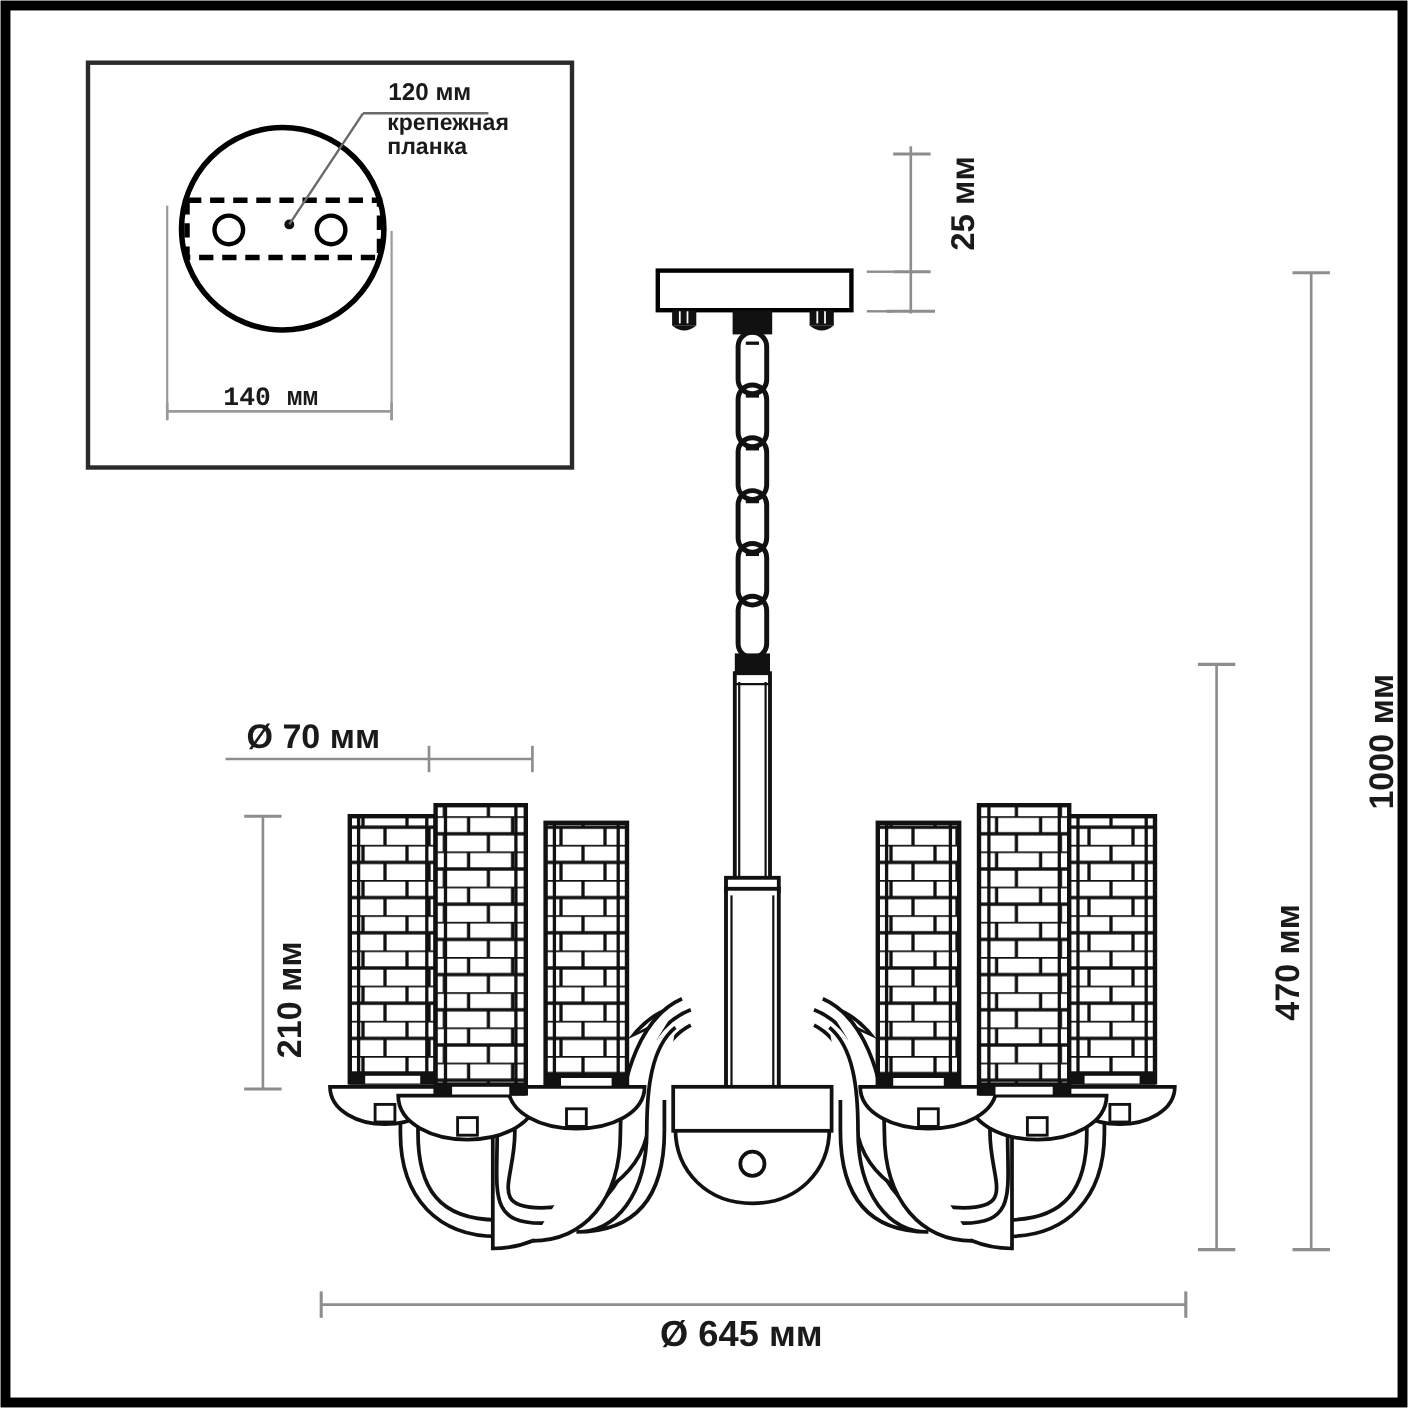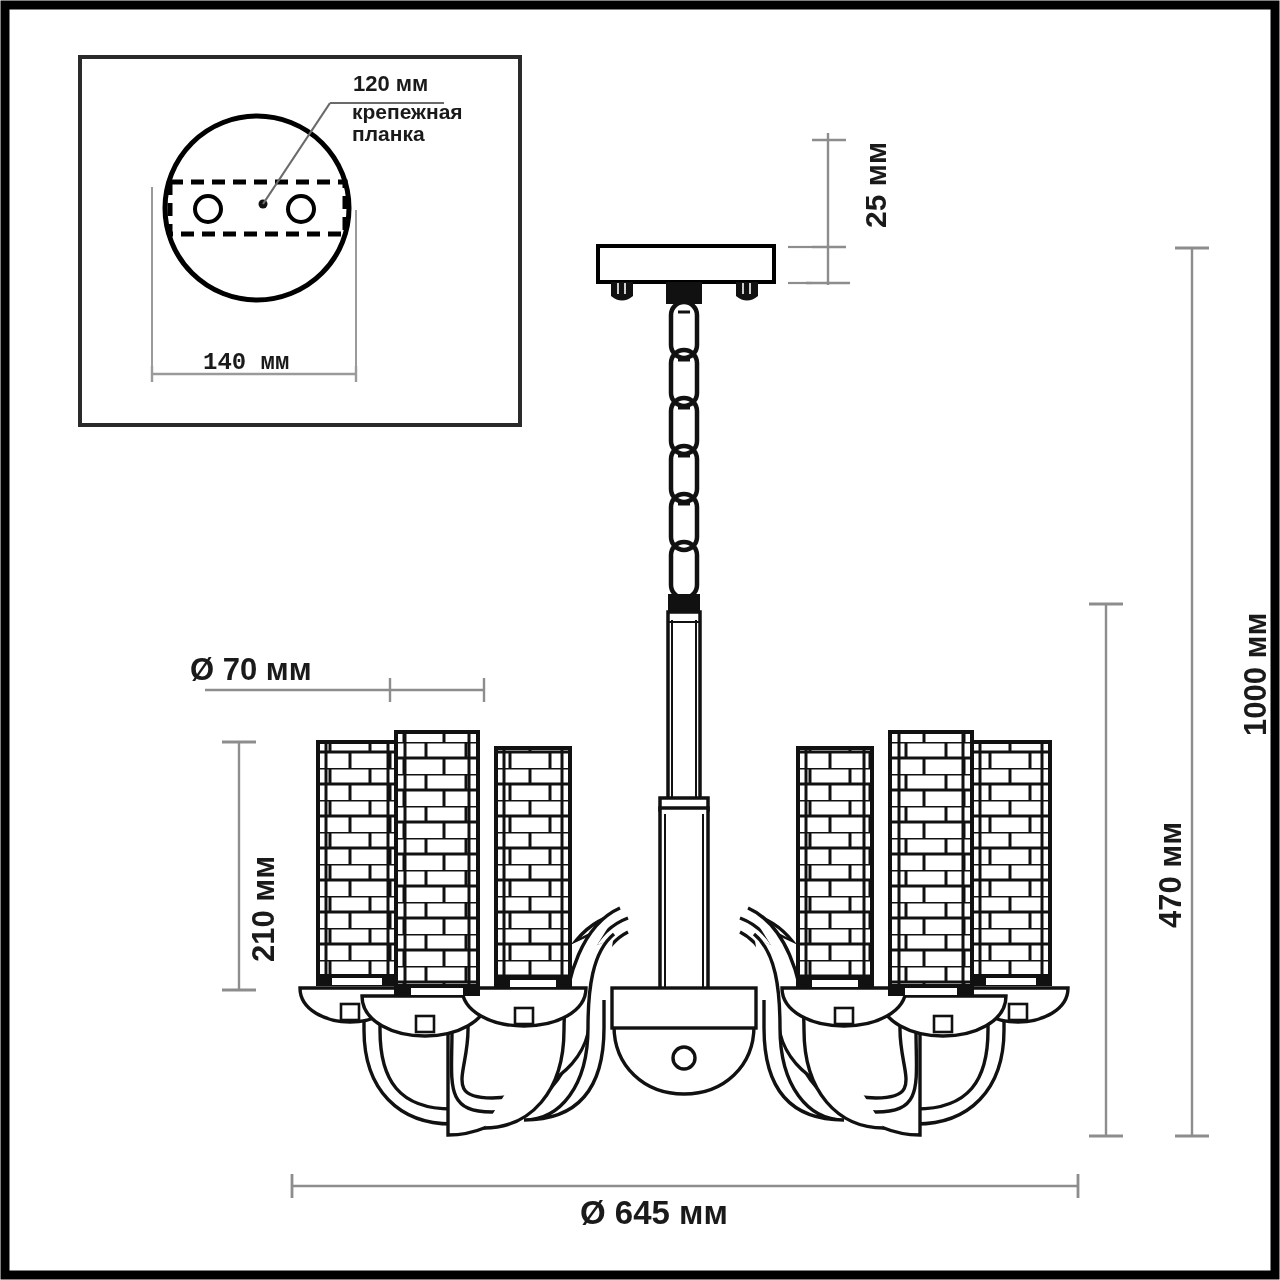--- a/index.html
+++ b/index.html
@@ -36,22 +36,22 @@
     line-height: 1.05;
   }
   .lbl-rot {
     transform-origin: 0 0;
     transform: rotate(-90deg);
   }
   #lbl-25mm      { left: 860px;  top: 228px;  font-size: 30px; }
   #lbl-1000mm    { left: 1240px; top: 736px;  font-size: 31px; }
   #lbl-470mm     { left: 1155px; top: 928px;  font-size: 31px; }
   #lbl-210mm     { left: 248px;  top: 962px;  font-size: 31px; }
-  #lbl-d70mm     { left: 190px;  top: 654px;  font-size: 31px; }
-  #lbl-d645mm    { left: 580px;  top: 1196px; font-size: 33px; }
+  #lbl-d70mm     { left: 224px;  top: 654px;  font-size: 31px; }
+  #lbl-d645mm    { left: 600px;  top: 1196px; font-size: 33px; }
   #lbl-120mm     { left: 353px;  top: 72px;   font-size: 22px; }
   #lbl-bracket   { left: 340px;  top: 101px;  font-size: 21px; text-align: left; margin-left: 12px; }
   #lbl-140mm     { left: 203px;  top: 350px;  font-size: 24px; font-family: Liberation Mono, monospace; }
 </style>
 </head>
 <body>
 
 <div id="root">
 
   <svg id="drawing" viewBox="0 0 1280 1280">

